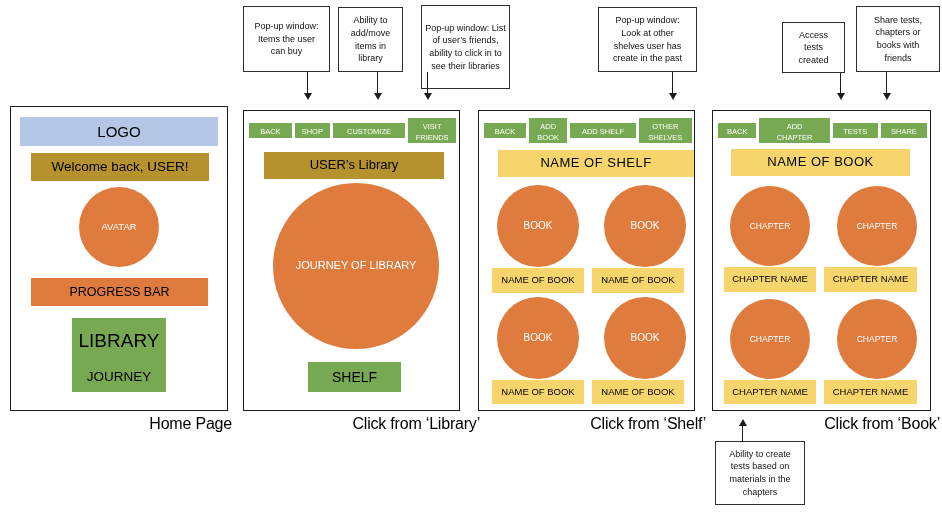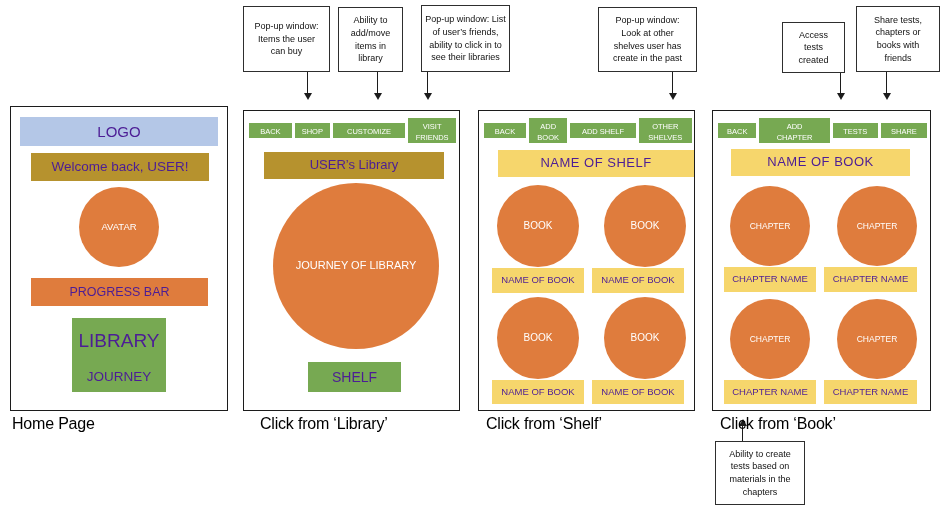--- a/index.html
+++ b/index.html
@@ -23,44 +23,44 @@
   .arrow{position:absolute;width:9px;display:flex;flex-direction:column;align-items:center;}
   .arrow .ln{width:1.4px;background:var(--ink);flex:1;}
   .arrow .hd{width:0;height:0;border-left:4.5px solid transparent;border-right:4.5px solid transparent;}
   .arrow.down .hd{border-top:7px solid var(--ink);}
   .arrow.up .hd{border-bottom:7px solid var(--ink);order:-1;}
 
   
   .panel{position:absolute;background:#fff;border:1.6px solid var(--ink);box-sizing:border-box;}
 
   .bar{position:absolute;display:flex;align-items:center;justify-content:center;
-    color:#4c1d95;text-align:left;box-sizing:border-box;line-height:1.15;}
+    color:#000000;text-align:left;box-sizing:border-box;line-height:1.15;}
   .blue{background:var(--blue);}
   .gold{background:var(--gold);}
   .orange{background:var(--orange);}
   .green{background:var(--green);}
   .yellow{background:var(--yellow);}
 
   .circle{position:absolute;border-radius:50%;background:var(--orange);color:#fff;
     display:flex;align-items:center;justify-content:center;text-align:center;line-height:1.2;}
 
   .nav{position:absolute;display:flex;gap:3px;align-items:center;}
   .nav-btn{background:var(--green);color:#fff;font-size:7.5px;line-height:1.5;
     text-align:center;padding:3px 4px 0;box-sizing:border-box;}
 
-  .caption{position:absolute;font-size:16px;color:#000;text-align:left;letter-spacing:-0.2px;}
+  .caption{position:absolute;font-size:16px;color:#000;text-align:right;letter-spacing:-0.2px;}
 </style>
 </head>
 <body>
 
 <div class="canvas">
 
   <div class="callout" style="left:243px;top:6px;width:87px;height:66px">Pop-up window: Items the user can buy</div>
   <div class="callout" style="left:338px;top:7px;width:65px;height:65px">Ability to add/move items in library</div>
-  <div class="callout" style="left:421px;top:5px;width:89px;height:67px;padding:2px 3px">Pop-up window: List of user’s friends, ability to click in to see their libraries</div>
+  <div class="callout" style="left:421px;top:5px;width:89px;height:84px;padding:2px 3px">Pop-up window: List of user’s friends, ability to click in to see their libraries</div>
   <div class="callout" style="left:598px;top:7px;width:99px;height:65px">Pop-up window: Look at other shelves user has create in the past</div>
   <div class="callout" style="left:782px;top:22px;width:63px;height:51px">Access tests created</div>
   <div class="callout" style="left:856px;top:6px;width:84px;height:66px">Share tests, chapters or books with friends</div>
 
   <div class="callout" style="left:715px;top:441px;width:90px;height:64px">Ability to create tests based on materials in the chapters</div>
 
   <div class="arrow down" style="left:303px;top:72px;height:28px">
       <i class="ln"></i>
       <i class="hd"></i>
     </div>

